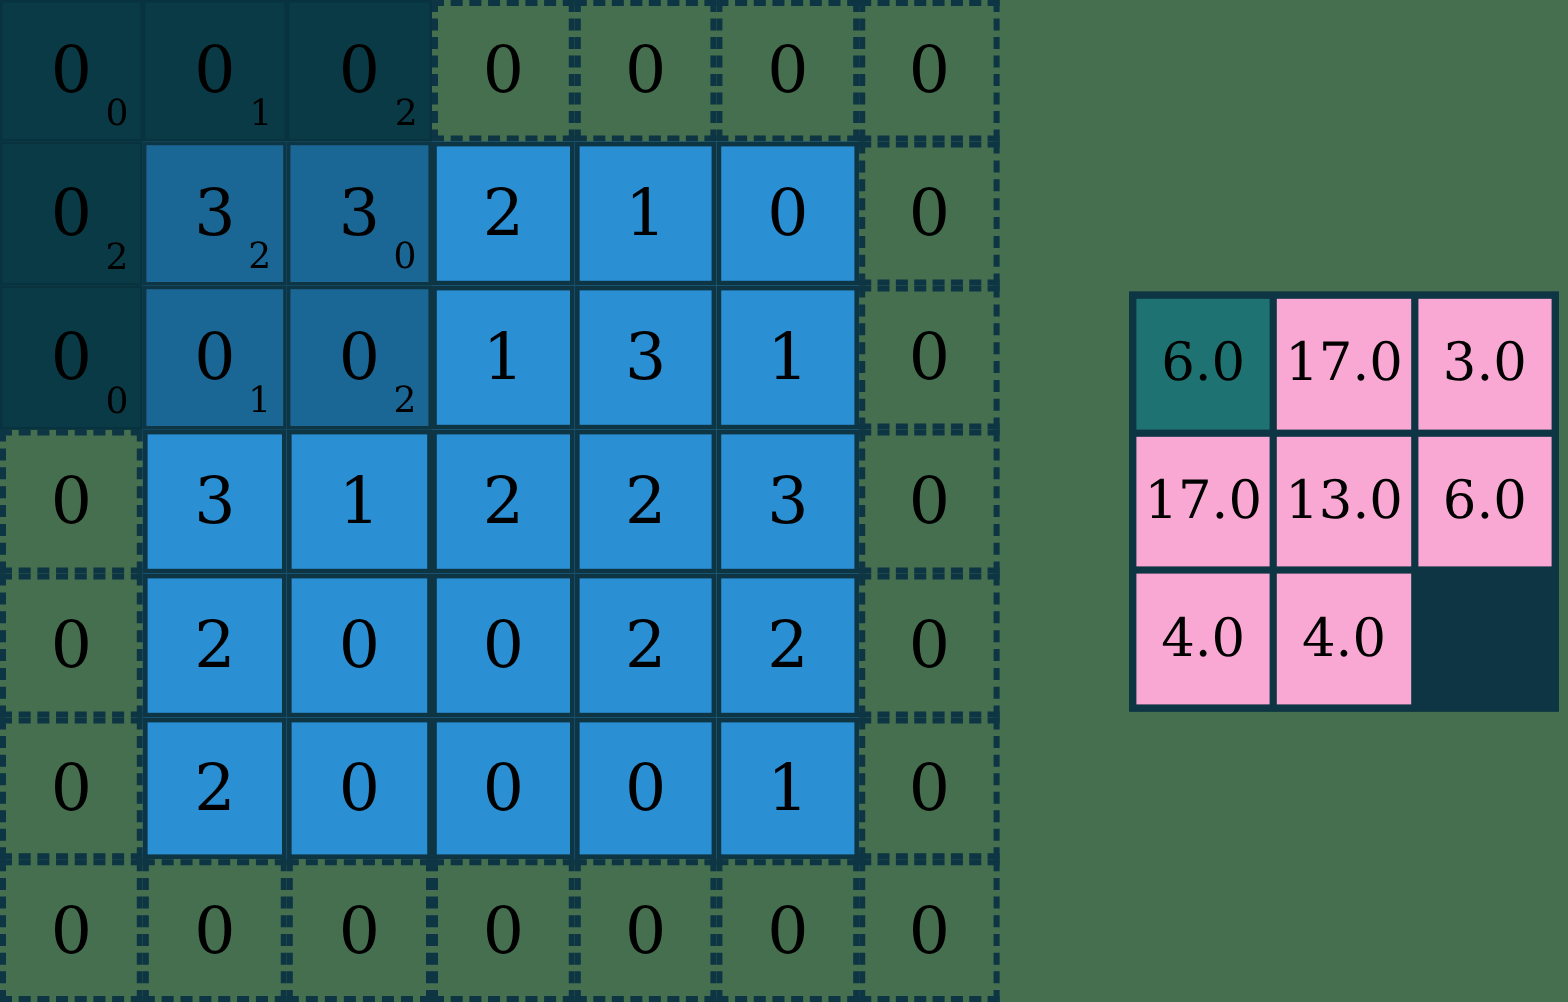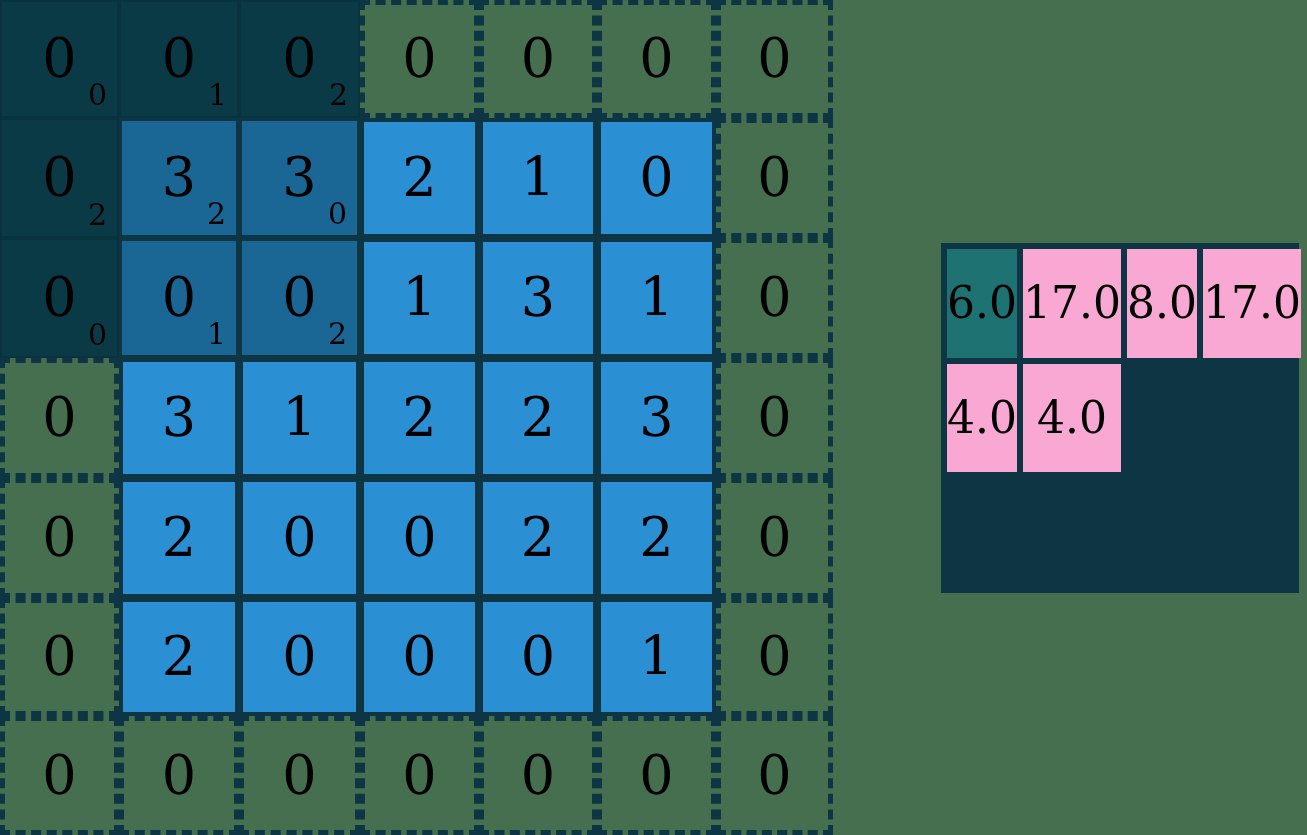--- a/index.html
+++ b/index.html
@@ -61,21 +61,21 @@
 
   
   #output-grid{
     position:absolute;
     left:941px;top:243px;
     width:358px;height:350px;
     background:#0d3543;
     border:6px solid #0d3543;
     box-sizing:border-box;
     display:grid;
-    grid-template-columns:repeat(5,1fr);
+    grid-template-columns:repeat(3,1fr);
     grid-template-rows:repeat(3,1fr);
     gap:6px;
   }
   .ocell{
     background:#f9a8d4;
     display:flex;
     align-items:center;
     justify-content:center;
     font-size:44px;
     color:#000000;
@@ -241,19 +241,20 @@
       <div class="cell pad" style="left: 597px; top: 716px; width: 119px; height: 119px;">
         <span class="val">0</span>
       </div>
       <div class="cell pad" style="left: 716px; top: 716px; width: 117px; height: 119px;">
         <span class="val">0</span>
       </div>
     </div>
   <div id="output-grid">
       <div class="ocell active">6.0</div>
       <div class="ocell">17.0</div>
-      <div class="ocell">8.0</div>
+      <div class="ocell">3.0</div>
       <div class="ocell">17.0</div>
+      <div class="ocell">13.0</div>
       <div class="ocell">6.0</div>
       <div class="ocell">4.0</div>
       <div class="ocell">4.0</div>
     </div>
 </div>
 
 </body></html>

